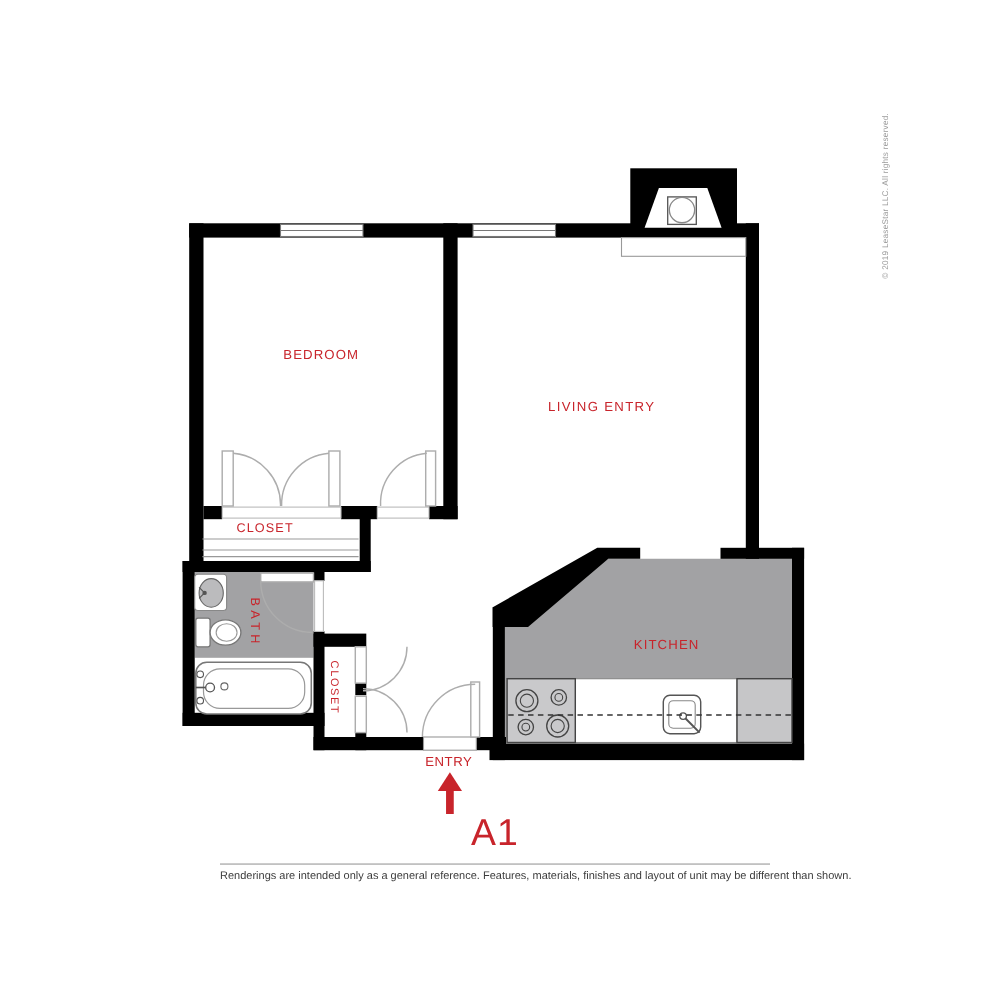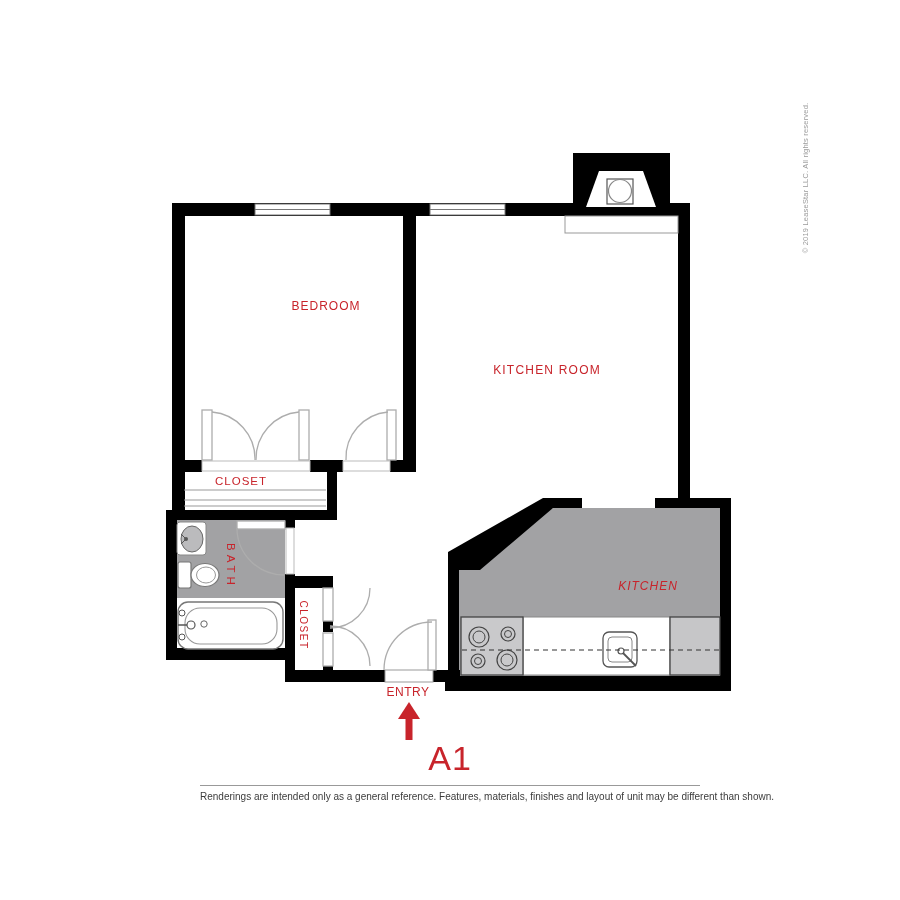--- a/index.html
+++ b/index.html
@@ -2,23 +2,23 @@
 <html style="--red: #C8242B;"><head>
 <meta charset="utf-8">
 <style>
   html,body{margin:0;padding:0;background:#ffffff;}
   #stage{position:relative;width:900px;height:900px;background:#fff;overflow:hidden;
          font-family:"Liberation Sans","DejaVu Sans",sans-serif;}
   #planSvg{position:absolute;left:0;top:0;}
   .room-label{position:absolute;color:var(--red,#C8242B);font-size:12px;letter-spacing:1px;
               white-space:nowrap;transform:translate(-50%,-50%);}
   .room-label.vertical{transform:translate(-50%,-50%) rotate(90deg);}
-  .lbl-bedroom{left:292px;top:306px;margin-left:34px;}
+  .lbl-bedroom{left:292px;top:322px;}
   .lbl-living{left:547px;top:370px;letter-spacing:1.2px;}
-  .lbl-kitchen{left:648px;top:586px;font-style:italic;}
+  .lbl-kitchen{left:606px;top:586px;}
   .lbl-closet-bed{left:241px;top:481px;font-size:11.5px;}
   .lbl-bath{left:231px;top:566px;letter-spacing:4px;font-size:11.5px;}
   .lbl-closet-hall{left:303px;top:625px;font-size:10px;letter-spacing:1.5px;}
   .lbl-entry{left:408px;top:692px;font-size:12px;letter-spacing:0.5px;}
   .lbl-unit{left:450px;top:758px;font-size:34px;letter-spacing:1px;}
   .copyright{position:absolute;left:805px;top:178px;color:#9B9B9B;font-size:7.5px;
              white-space:nowrap;transform:translate(-50%,-50%) rotate(-90deg);letter-spacing:0.2px;}
   .footer{position:absolute;left:200px;top:785px;width:500px;border-top:1.5px solid #999;
           padding-top:5px;color:#3C3C3C;font-size:10px;font-weight:400;
           white-space:nowrap;}
@@ -181,21 +181,21 @@
       <line x1="462" y1="650" x2="722" y2="650" stroke="#333" stroke-width="1.2" stroke-dasharray="5,4"></line>
     </g>
 
     <g fill="#C8242B">
       <polygon points="409,702 398,719 420,719"></polygon>
       <rect x="405.5" y="718" width="7" height="22"></rect>
     </g>
   </svg>
 
   <div class="room-label lbl-bedroom">BEDROOM</div>
-  <div class="room-label lbl-living">KITCHEN ROOM</div>
+  <div class="room-label lbl-living">LIVING ENTRY</div>
   <div class="room-label lbl-kitchen">KITCHEN</div>
   <div class="room-label lbl-closet-bed">CLOSET</div>
   <div class="room-label vertical lbl-bath">BATH</div>
   <div class="room-label vertical lbl-closet-hall">CLOSET</div>
   <div class="room-label lbl-entry">ENTRY</div>
   <div class="room-label lbl-unit">A1</div>
 
   <div class="copyright">© 2019 LeaseStar LLC. All rights reserved.</div>
 
   <div class="footer">Renderings are intended only as a general reference. Features, materials, finishes and layout of unit may be different than shown.</div>

